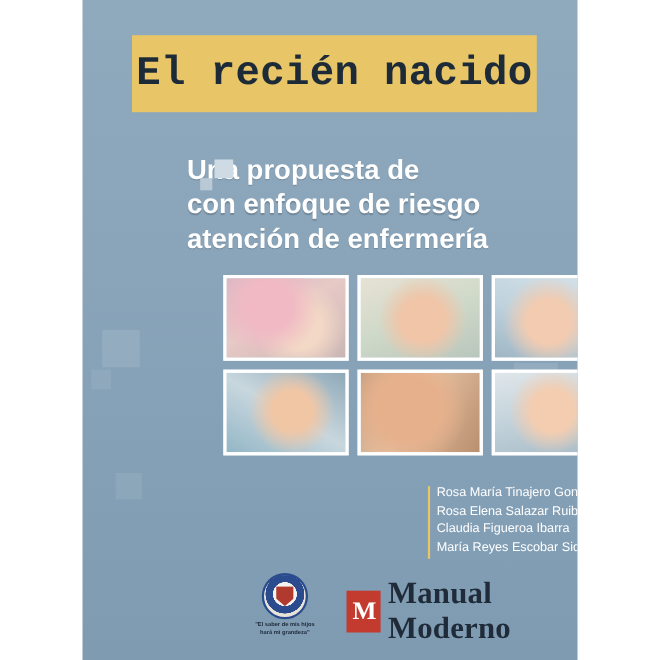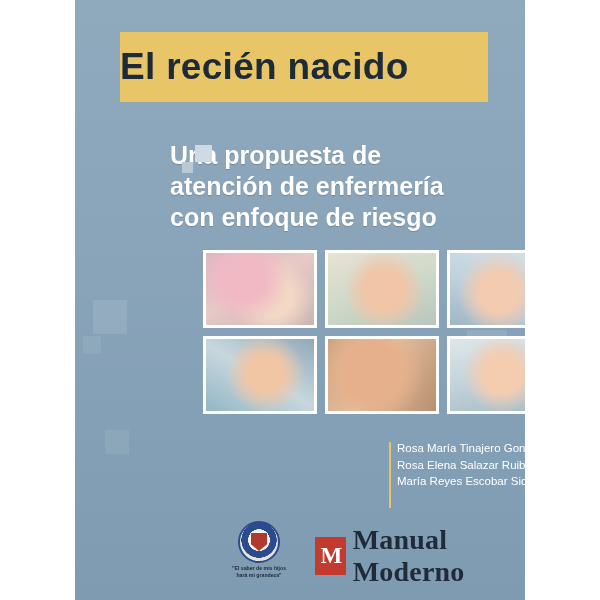--- a/index.html
+++ b/index.html
@@ -42,20 +42,22 @@
   
   .title-band {
     position: absolute;
     left: 45px;
     top: 32px;
     width: 368px;
     height: 70px;
     background: #e8c566;
     display: flex;
     align-items: center;
+    justify-content: center;
+    font-family: Liberation Mono, monospace;
   }
   .title-band .title-text {
     font-size: 37px;
     font-weight: bold;
     color: #1d2a38;
     letter-spacing: 0.3px;
     white-space: nowrap;
   }
 
   
@@ -225,22 +227,22 @@
 
     <div class="title-band">
       <div class="title-text">El recién nacido</div>
     </div>
 
     <div class="subtitle-wrap">
       <div class="sq-accent big"></div>
       <div class="sq-accent small"></div>
 
       <div class="subtitle-line">Una propuesta de</div>
+      <div class="subtitle-line">con enfoque de riesgo</div>
       <div class="subtitle-line">atención de enfermería</div>
-      <div class="subtitle-line">con enfoque de riesgo</div>
     </div>
 
     <div class="photos">
       <div class="photo-row">
         <div class="photo p1">
             <div class="inner"></div>
           </div>
         <div class="photo p2">
             <div class="inner"></div>
           </div>
@@ -258,20 +260,21 @@
         <div class="photo p6">
             <div class="inner"></div>
           </div>
       </div>
     </div>
 
     <div class="authors">
       <div class="rule"></div>
       <div class="author">Rosa María Tinajero González</div>
       <div class="author">Rosa Elena Salazar Ruibal</div>
+      <div class="author">Claudia Figueroa Ibarra</div>
       <div class="author">María Reyes Escobar Siqueiros</div>
     </div>
 
     <div class="seal">
       <div class="seal-circle"></div>
       <div class="seal-motto">"El saber de mis hijos hará mi grandeza"</div>
     </div>
 
     <div class="publisher">
       <div class="mm-mark">M</div>

